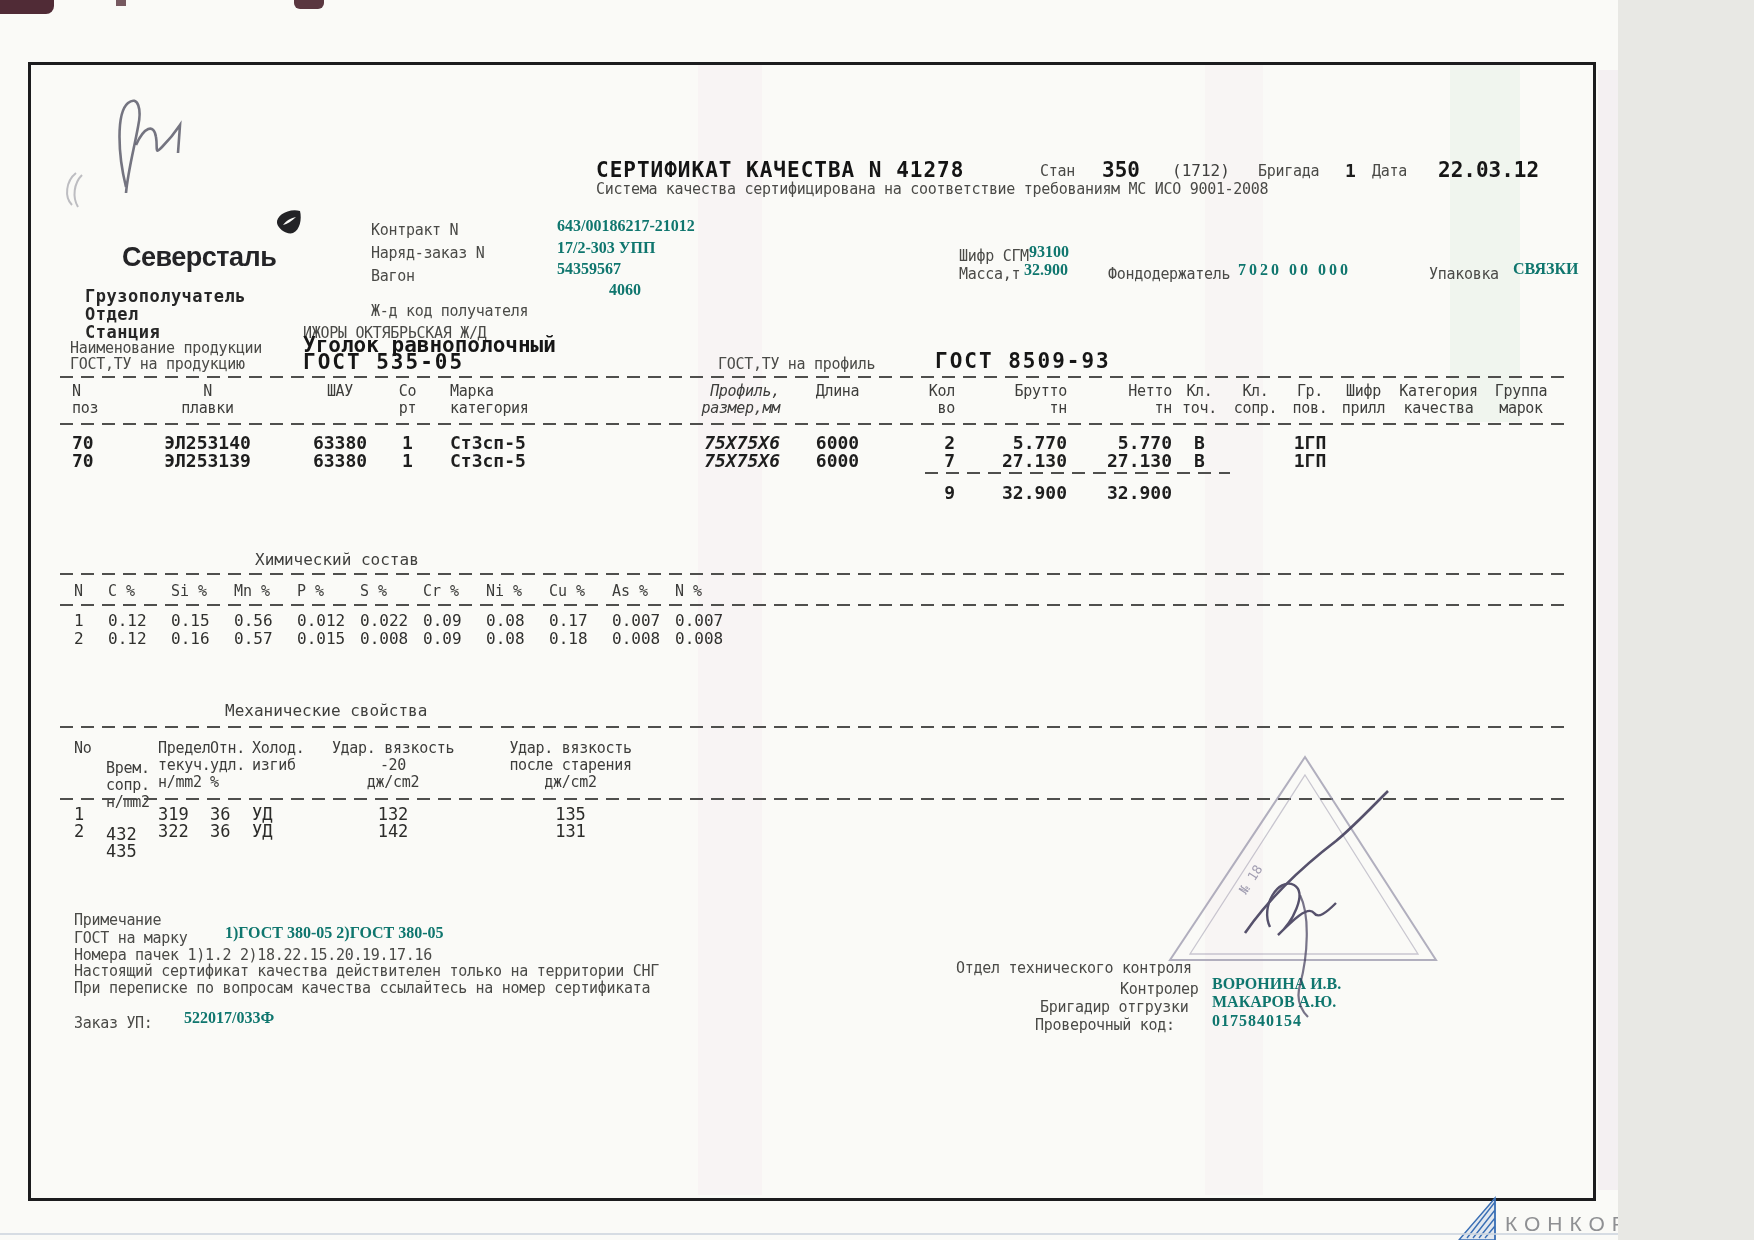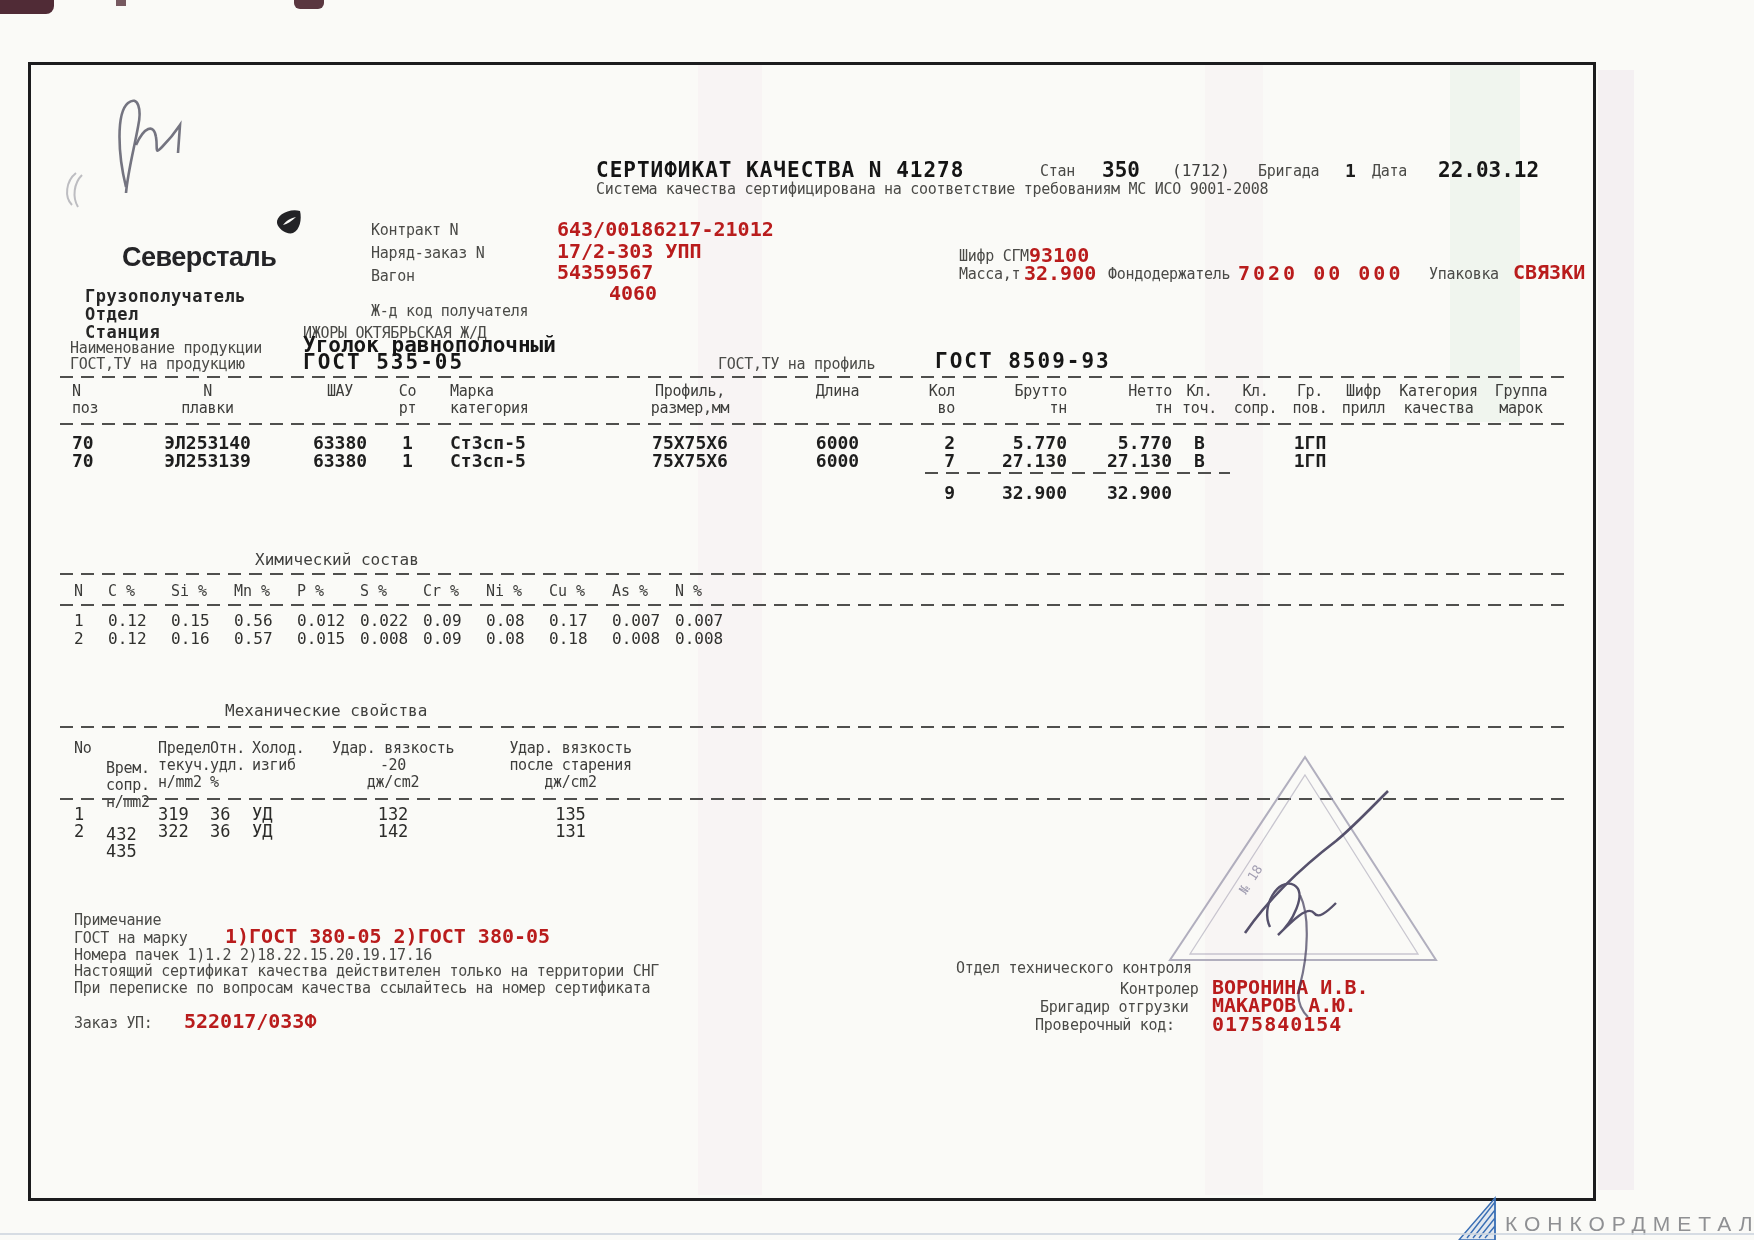--- a/index.html
+++ b/index.html
@@ -1,41 +1,41 @@
 <!DOCTYPE html>
 <html><head>
 <meta charset="utf-8">
 <style>
   html,body{margin:0;padding:0;background:#e8e8e4;}
-  #page{position:relative;width:1754px;height:1240px;background:#fafaf7;overflow:hidden;
+  #page{position:relative;width:1618px;height:1240px;background:#fafaf7;overflow:hidden;
         font-family:"DejaVu Sans Mono",monospace;color:#2e2e2e;}
   .abs{position:absolute;white-space:nowrap;}
   
   .lab{font-size:15px;line-height:17px;color:#4a4a47;letter-spacing:-0.3px;}
   .lab2{font-size:16px;color:#3f3f3d;}
-  .val{font-weight:700;font-size:20px;color:#b91c1c;}
+  .val{font-weight:700;font-size:16px;color:#0f766e;font-family:Liberation Serif, serif;}
   .val21{font-weight:700;font-size:21px;color:#161616;}
   .val18{font-weight:700;font-size:18px;color:#1d1d1d;}
   .big{font-weight:700;font-size:21px;color:#141414;letter-spacing:1px;}
   .cons{font-weight:600;font-size:17px;color:#262626;letter-spacing:0.5px;}
   
   .dash{position:absolute;height:2px;
         background-image:repeating-linear-gradient(90deg,#4f4f4d 0px,#4f4f4d 13px,transparent 13px,transparent 21px);}
   
   #frame{position:absolute;left:28px;top:62px;width:1562px;height:1133px;border:3px solid #1c1c1e;}
   
   .trow{position:absolute;left:60px;width:1500px;display:flex;}
   .tc{display:inline-block;box-sizing:border-box;}
   .h{display:block;font-size:15px;line-height:17px;color:#3d3d3b;letter-spacing:-0.3px;}
   .mc0{width:60px;padding-left:12px;}
   .mc1{width:175px;text-align:center;}
   .mc2{width:90px;text-align:center;}
   .mc3{width:45px;text-align:center;}
   .mc4{width:170px;padding-left:20px;}
-  .mc5{width:180px;text-align:center;}
+  .mc5{width:180px;text-align:right;font-style:italic;}
   .mc6{width:115px;text-align:center;}
   .mc7{width:60px;text-align:right;}
   .mc8{width:112px;text-align:right;}
   .mc9{width:105px;text-align:right;}
   .mc10{width:55px;text-align:center;}
   .mc11{width:57px;text-align:center;}
   .mc12{width:52px;text-align:center;}
   .mc13{width:55px;text-align:center;}
   .mc14{width:95px;text-align:center;}
   .mc15{width:70px;text-align:center;}

